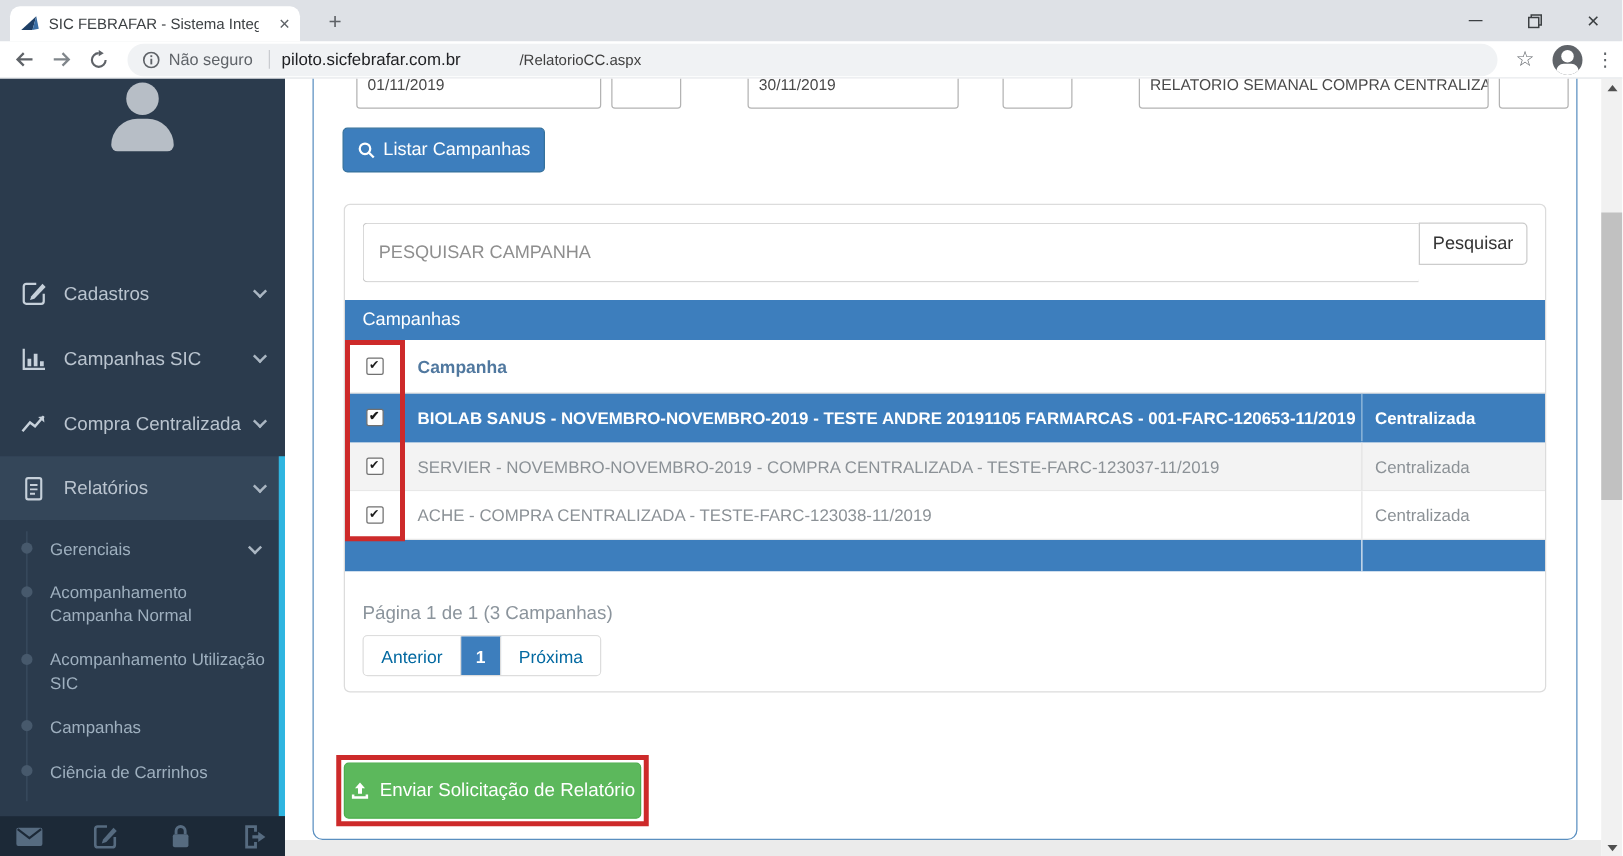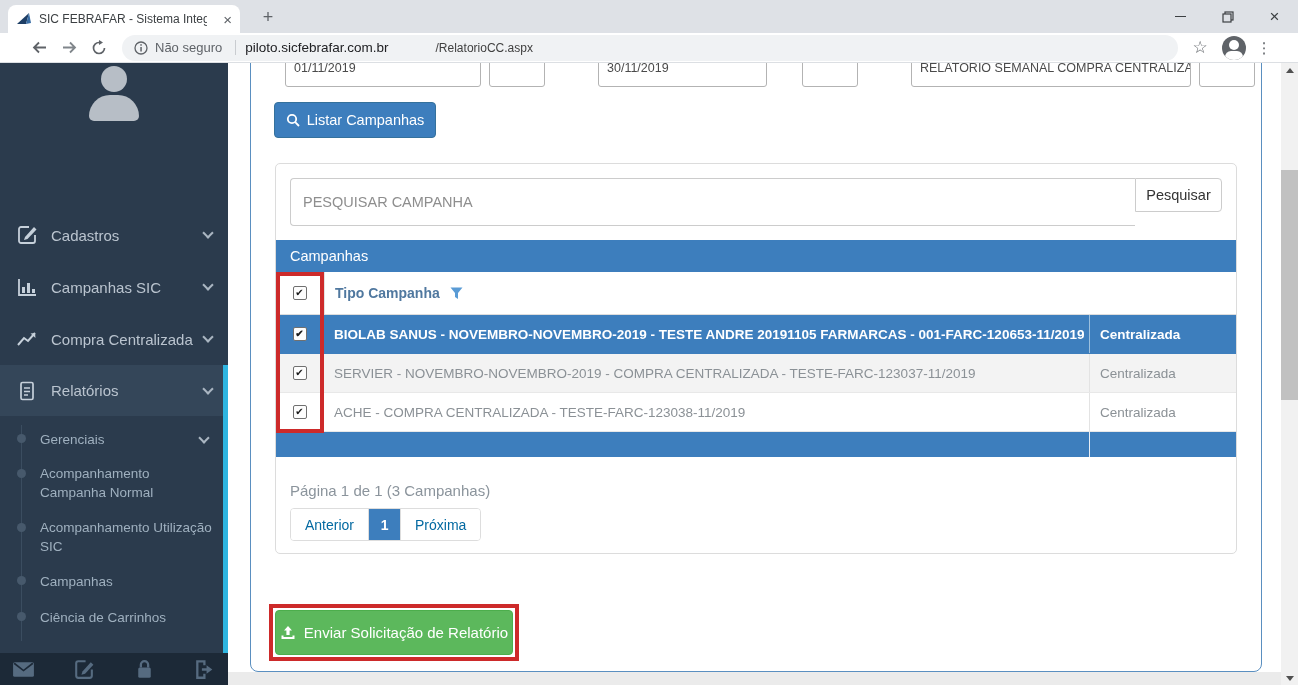--- a/index.html
+++ b/index.html
@@ -12,21 +12,21 @@
   .favicon { width:16px; height:16px; margin-right:7px; flex:none; }
   .tab-title { font-size:12px; color:#3c4043; white-space:nowrap; overflow:hidden; width:168px; }
   .tab-close { margin-left:auto; color:#5f6368; font-size:15px; line-height:1; cursor:default; }
   .newtab { position:absolute; left:256px; top:6px; font-size:18px; color:#5f6368; width:24px; height:24px;
             text-align:center; line-height:22px; }
   .win-controls { position:absolute; right:0; top:0; height:33px; display:flex; }
   .win-btn { width:47px; display:flex; align-items:center; justify-content:center; color:#3c4043; }
   .min-glyph { width:11px; height:1px; background:#3c4043; display:block; }
   .close-glyph { font-size:17px; line-height:1; }
 
-  .toolbar { height:30px; background:#fff; border-bottom:1px solid #dcdfe3; display:flex; align-items:center; padding:0 24px; }
+  .toolbar { height:30px; background:#fff; border-bottom:1px solid #dcdfe3; display:flex; align-items:center; padding:0 4px; }
   .nav-btn { width:30px; height:28px; display:flex; align-items:center; justify-content:center; flex:none; }
   .omnibox { flex:1; height:26px; background:#f0f2f4; border-radius:13px; margin:0 8px; display:flex;
              align-items:center; padding:0 12px; overflow:hidden; }
   .sec-label { font-size:13px; color:#5f6368; margin:0 4px 0 7px; white-space:nowrap; }
   .url-div { width:1px; height:15px; background:#c9ccd0; margin:0 9px; flex:none; }
   .url-domain { font-size:13.5px; color:#202124; white-space:nowrap; }
   .url-path { font-size:12px; color:#404040; white-space:nowrap;margin-left:47px; }
   .star { font-size:17px; color:#5f6368; width:28px; text-align:center; flex:none; }
   .profile { width:24px; height:24px; border-radius:50%; background:#5f6368; position:relative; flex:none; margin:0 8px; overflow:hidden; }
   .profile::before { content:""; position:absolute; left:7px; top:4px; width:10px; height:10px; border-radius:50%; background:#fff; }
@@ -319,25 +319,22 @@
           <button class="search-btn">Pesquisar</button>
         </div>
 
         <div class="tbl">
           <div class="tbl-title">Campanhas</div>
 
           <div class="trow thead">
             <div class="c-check">
               <span class="cb on"></span>
             </div>
-            <div class="c-type">
-              <span>Tipo Campanha</span>
-              <svg width="13" height="13" viewBox="0 0 13 13">
-                <path d="M0.5 0.5 H12.5 L8 6 V12 L5 10 V6 Z" fill="#5a9bd5"></path>
-              </svg>
+            <div class="c-name">
+              <span>Campanha</span>
             </div>
           </div>
 
           <div class="trow drow sel">
             <div class="c-check">
                 <span class="cb on"></span>
               </div>
             <div class="c-name">BIOLAB SANUS - NOVEMBRO-NOVEMBRO-2019 - TESTE ANDRE 20191105 FARMARCAS - 001-FARC-120653-11/2019</div>
             <div class="c-type">Centralizada</div>
           </div>

